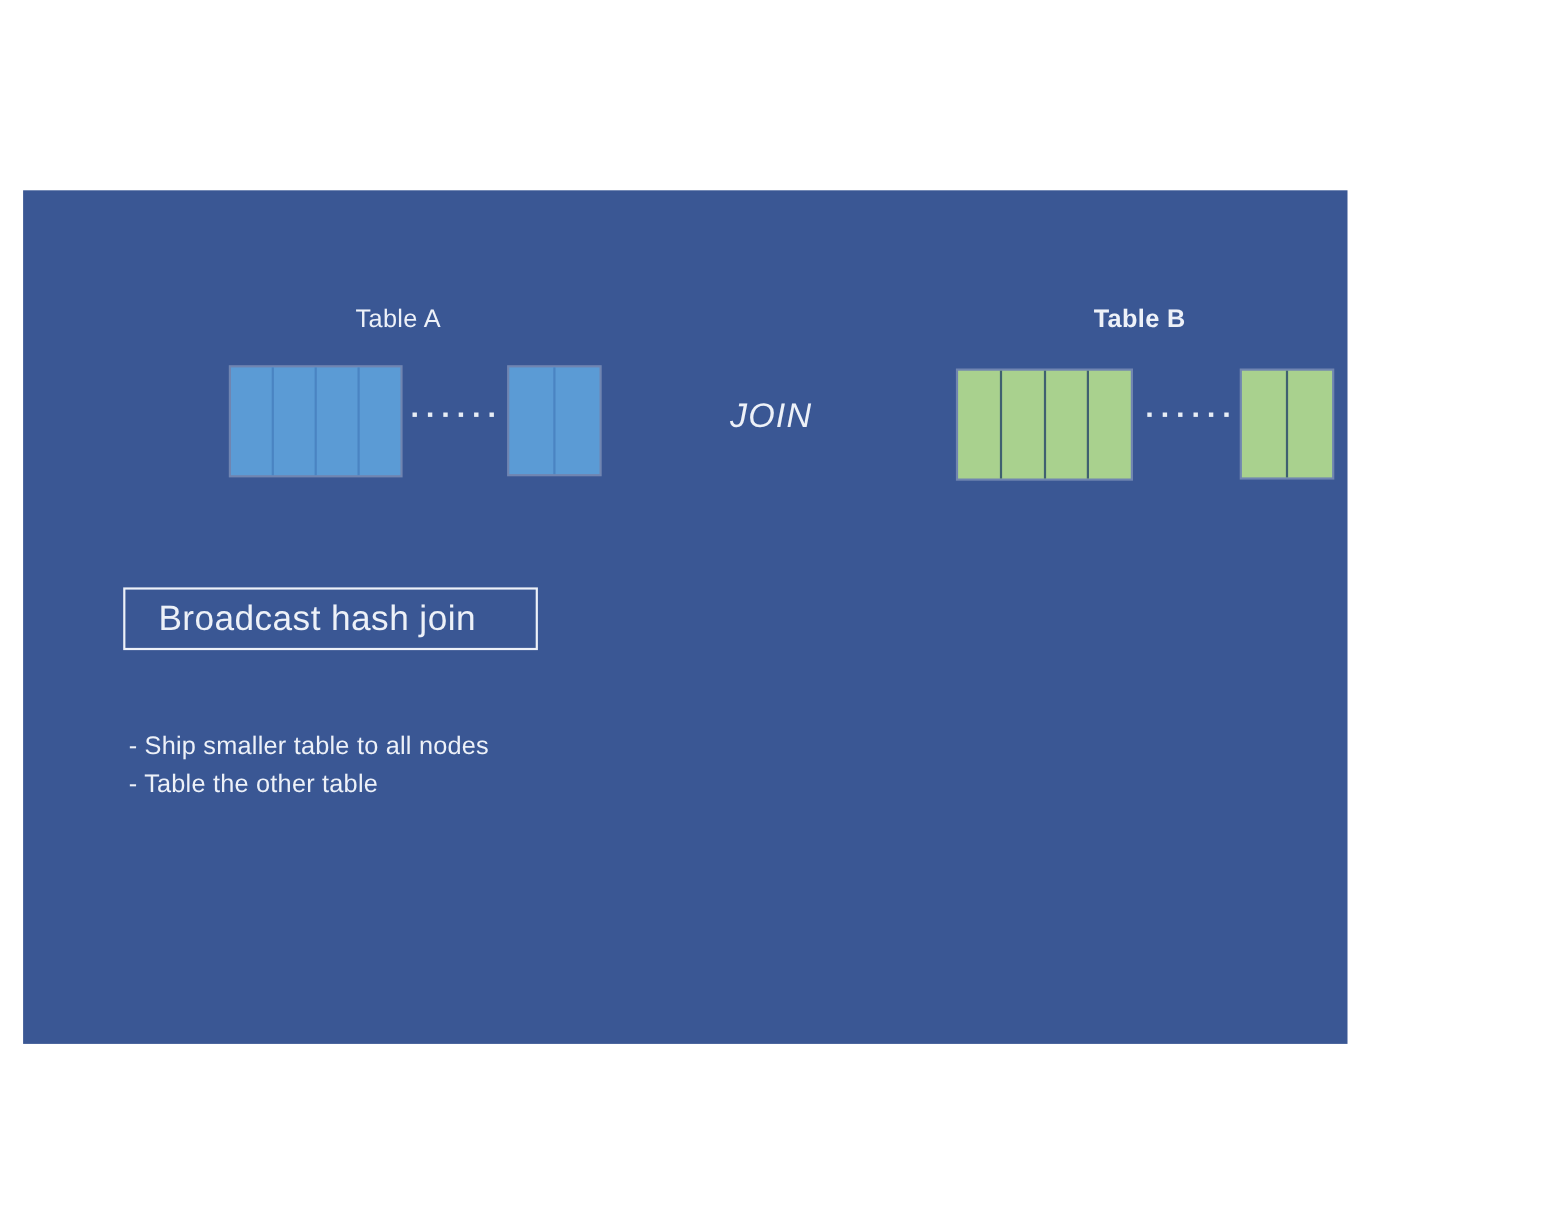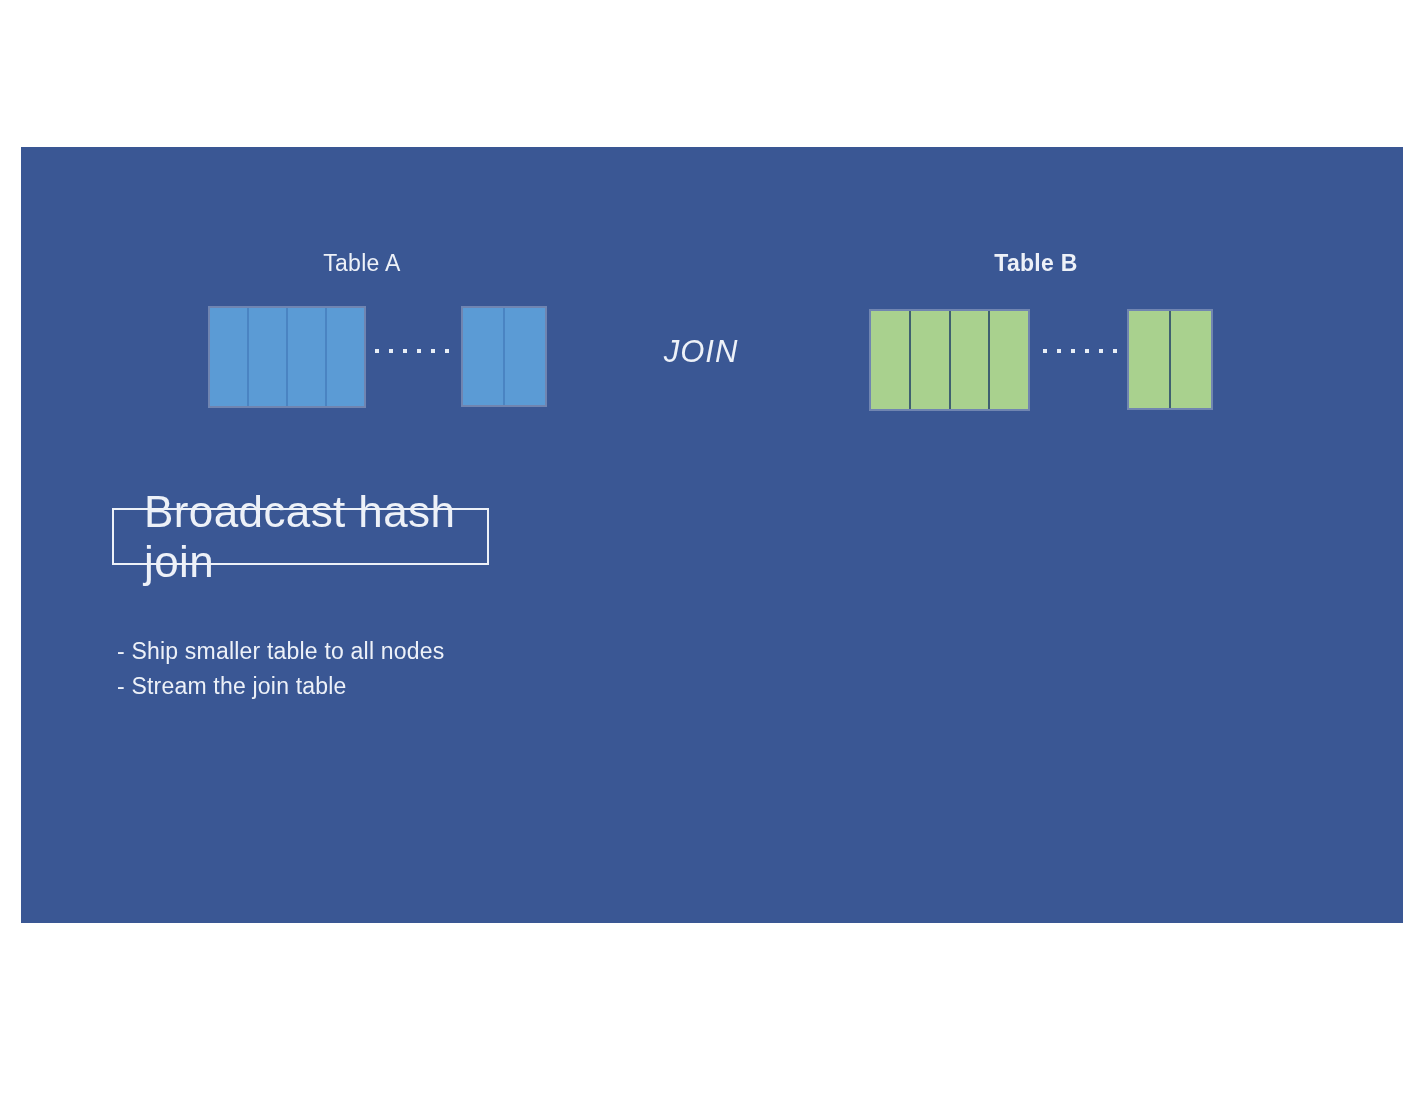--- a/index.html
+++ b/index.html
@@ -13,22 +13,22 @@
   .page {
     position: relative;
     width: 1422px;
     height: 1100px;
     background: var(--c-page-background, #ffffff);
     overflow: hidden;
   }
   .slide {
     position: absolute;
     left: 21px;
-    top: 147px;
-    width: 1382px;
+    top: 173px;
+    width: 1204px;
     height: 776px;
     background: var(--c-slide-background, #3a5794);
   }
   .tbl-label {
     position: absolute;
     width: 186px;
     text-align: center;
     font-size: 23px;
     color: var(--c-text, #edf1f8);
     letter-spacing: 0.3px;
@@ -79,21 +79,21 @@
     position: absolute;
     left: 91px;
     top: 361px;
     width: 377px;
     height: 57px;
     box-sizing: border-box;
     border: 2px solid var(--c-text, #eef2f8);
     display: flex;
     align-items: center;
     padding-left: 30px;
-    font-size: 44px;
+    font-size: 32px;
     letter-spacing: 0.4px;
     color: var(--c-text, #edf1f8);
   }
   .bullets {
     position: absolute;
     left: 96px;
     top: 447px;
     font-size: 23px;
     line-height: 35px;
     color: var(--c-text, #edf1f8);
@@ -154,17 +154,17 @@
         <div class="cell"></div>
         <div class="cell"></div>
       </div>
 
     <div class="title-box">
       <span>Broadcast hash join</span>
     </div>
 
     <div class="bullets">
       <div class="bullet">- Ship smaller table to all nodes</div>
-      <div class="bullet">- Stream the join table</div>
+      <div class="bullet">- Table the other table</div>
     </div>
 
   </div>
 </div>
 
 </body></html>

